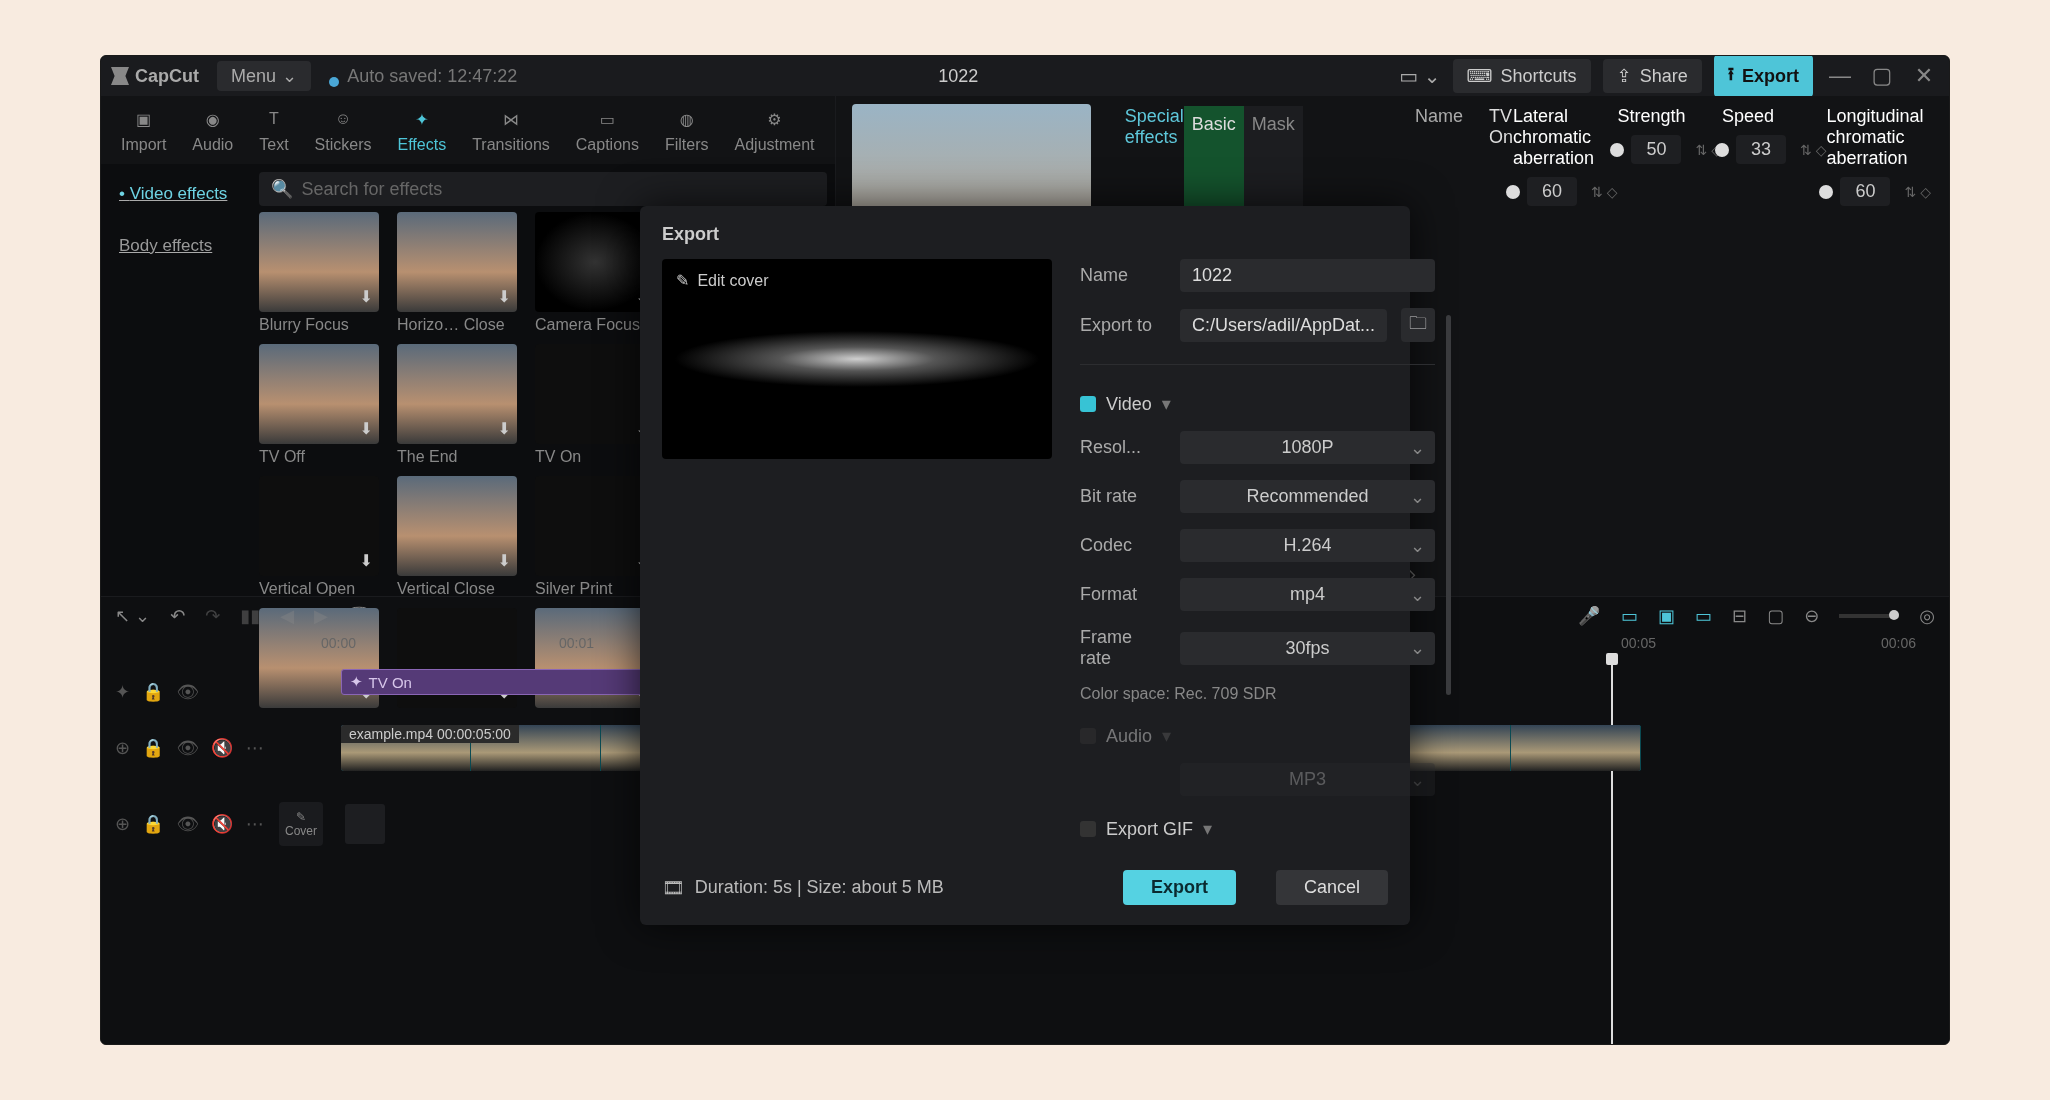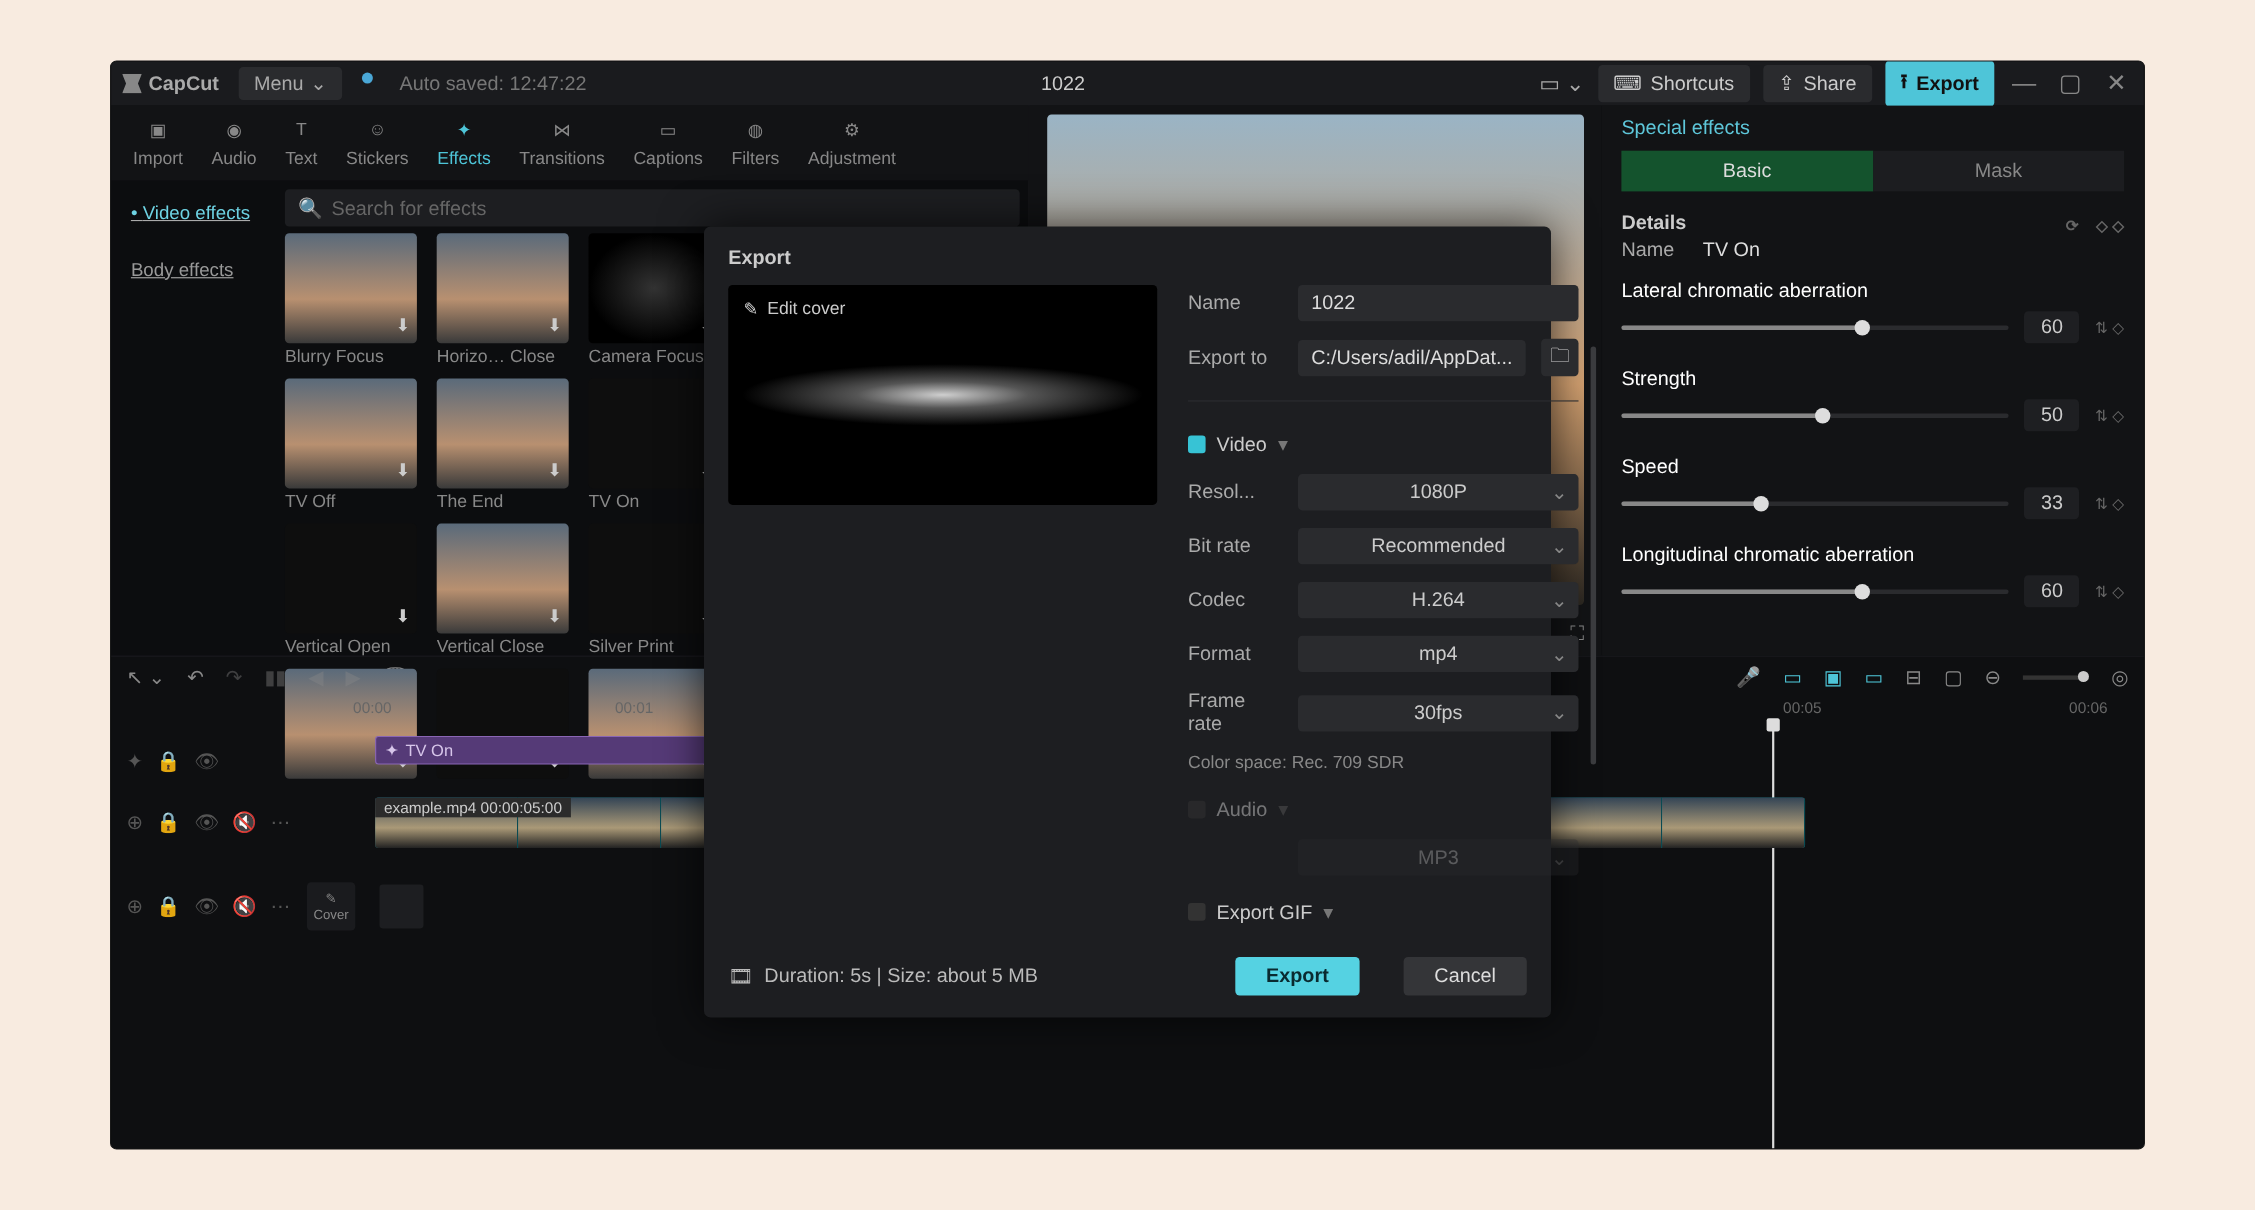--- a/index.html
+++ b/index.html
@@ -2,21 +2,21 @@
 <html><head>
 <meta charset="utf-8">
 <style>
 * { margin:0; padding:0; box-sizing:border-box; font-family:-apple-system,BlinkMacSystemFont,'Segoe UI',sans-serif; }
 body { background:#F8EBE0; display:flex; justify-content:center; align-items:center; min-height:1100px; }
 .frame { width:1850px; height:990px; background:#0c0d0f; border:1px solid #1a1a1a; border-radius:6px; overflow:hidden; display:flex; flex-direction:column; color:#aaa; font-size:18px; }
 .titlebar { height:40px; background:#1a1b1e; display:flex; align-items:center; padding:0 10px; gap:18px; }
 .logo { display:flex; align-items:center; gap:6px; font-weight:600; }
 .logo-icon { width:18px; height:18px; background:#888; clip-path:polygon(0 0,100% 0,80% 50%,100% 100%,0 100%,20% 50%); }
 .menu-btn { background:#2a2b2e; padding:4px 14px; border-radius:4px; display:flex; align-items:center; gap:6px; }
-.autosave { display:flex; align-items:flex-start; gap:24px; color:#777; }
+.autosave { display:flex; align-items:flex-end; gap:8px; color:#777; }
 .dot { width:10px;height:10px;border-radius:50%;background:#4aa7d6; }
 .title-center { flex:1; text-align:center; color:#ccc; }
 .title-right { display:flex; align-items:center; gap:12px; }
 .chip { background:#2a2b2e; padding:6px 14px; border-radius:4px; display:flex; align-items:center; gap:8px; color:#ccc; }
 .chip.accent { background:#4ec5d8; color:#111; font-weight:600; }
 .winbtn { width:30px; text-align:center; color:#888; font-size:22px; }
 
 .top { display:flex; height:500px; }
 .left-panel { width:835px; display:flex; flex-direction:column; border-right:1px solid #1a1b1e; }
 .toolbar-tabs { display:flex; gap:26px; padding:10px 20px; background:#121315; align-items:flex-end; }
@@ -37,21 +37,21 @@
 .thumb-img { width:120px; height:100px; background:linear-gradient(180deg,#5a6a7a 0%,#b89070 60%,#3a3a3a 100%); border-radius:4px; position:relative; }
 .thumb-img.dark { background:#0e0e0e; }
 .thumb-img.darklens { background:radial-gradient(ellipse at center,#333 0,#000 70%); }
 .dl-icon { position:absolute; bottom:6px; right:6px; color:#ccc; font-size:16px; }
 .thumb-label { color:#888; font-size:16px; margin-top:4px; white-space:nowrap; overflow:hidden; text-overflow:ellipsis; }
 
 .player-panel { width:520px; background:#121315; display:flex; flex-direction:column; }
 .panel-head { display:flex; justify-content:space-between; padding:10px 16px; color:#888; }
 .player-body { flex:1; margin:8px 16px; background:linear-gradient(180deg,#9ab4c5 0%,#d2a070 55%,#2a2620 100%); border-radius:4px; }
 
-.props { flex:1; background:#121315; display:flex; flex-direction:column; padding:10px 18px; }
+.props { flex:1; background:#121315; display:flex; padding:10px 18px; }
 .props-title { color:#5ec7da; margin-bottom:10px; }
 .tabs2 { display:flex; gap:0; margin-bottom:18px; }
 .tab2 { flex:1; text-align:center; padding:8px; background:#1c1d20; color:#888; }
 .tab2.active { background:#14532d; color:#ddd; }
 .det-head { display:flex; justify-content:space-between; align-items:flex-end; margin-bottom:4px; color:#ccc;font-weight:bold; }
 .kv { display:flex; gap:26px; margin-bottom:16px; color:#aaa; }
 .param { margin-bottom:22px; }
 .param-label { color:#ffffff; margin-bottom:8px; }
 .param-row { display:flex; align-items:center; gap:14px; }
 .slider { flex:1; height:4px; background:#2a2b2e; position:relative; border-radius:2px; }

